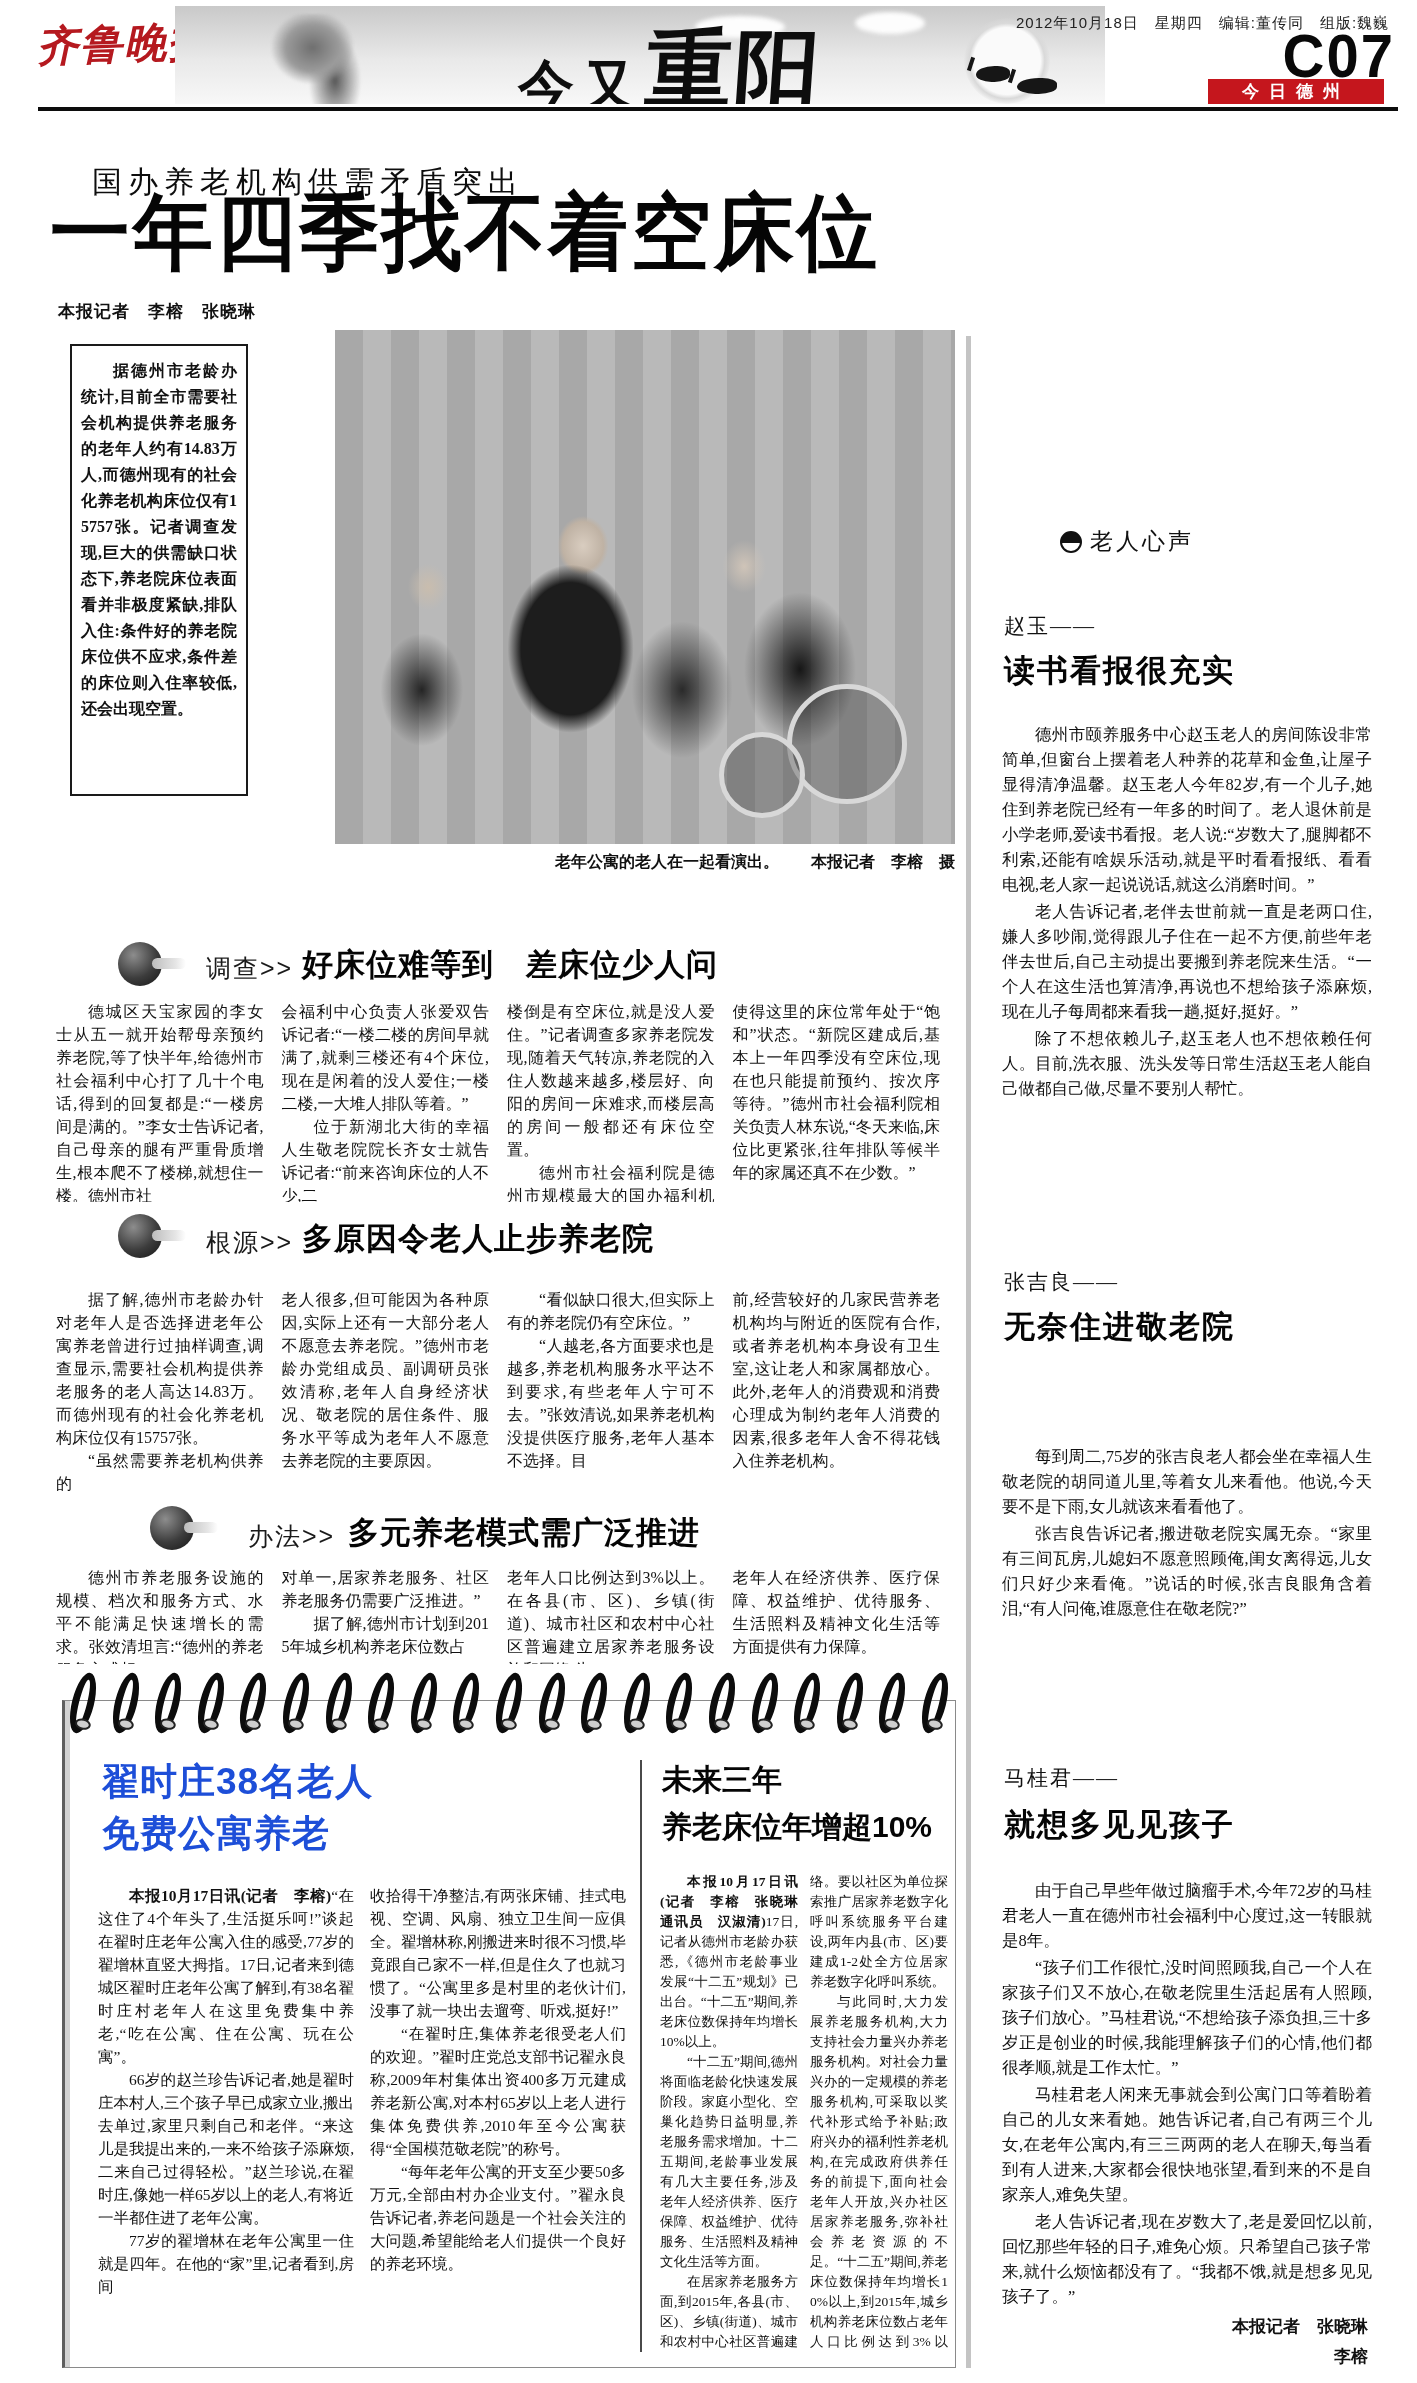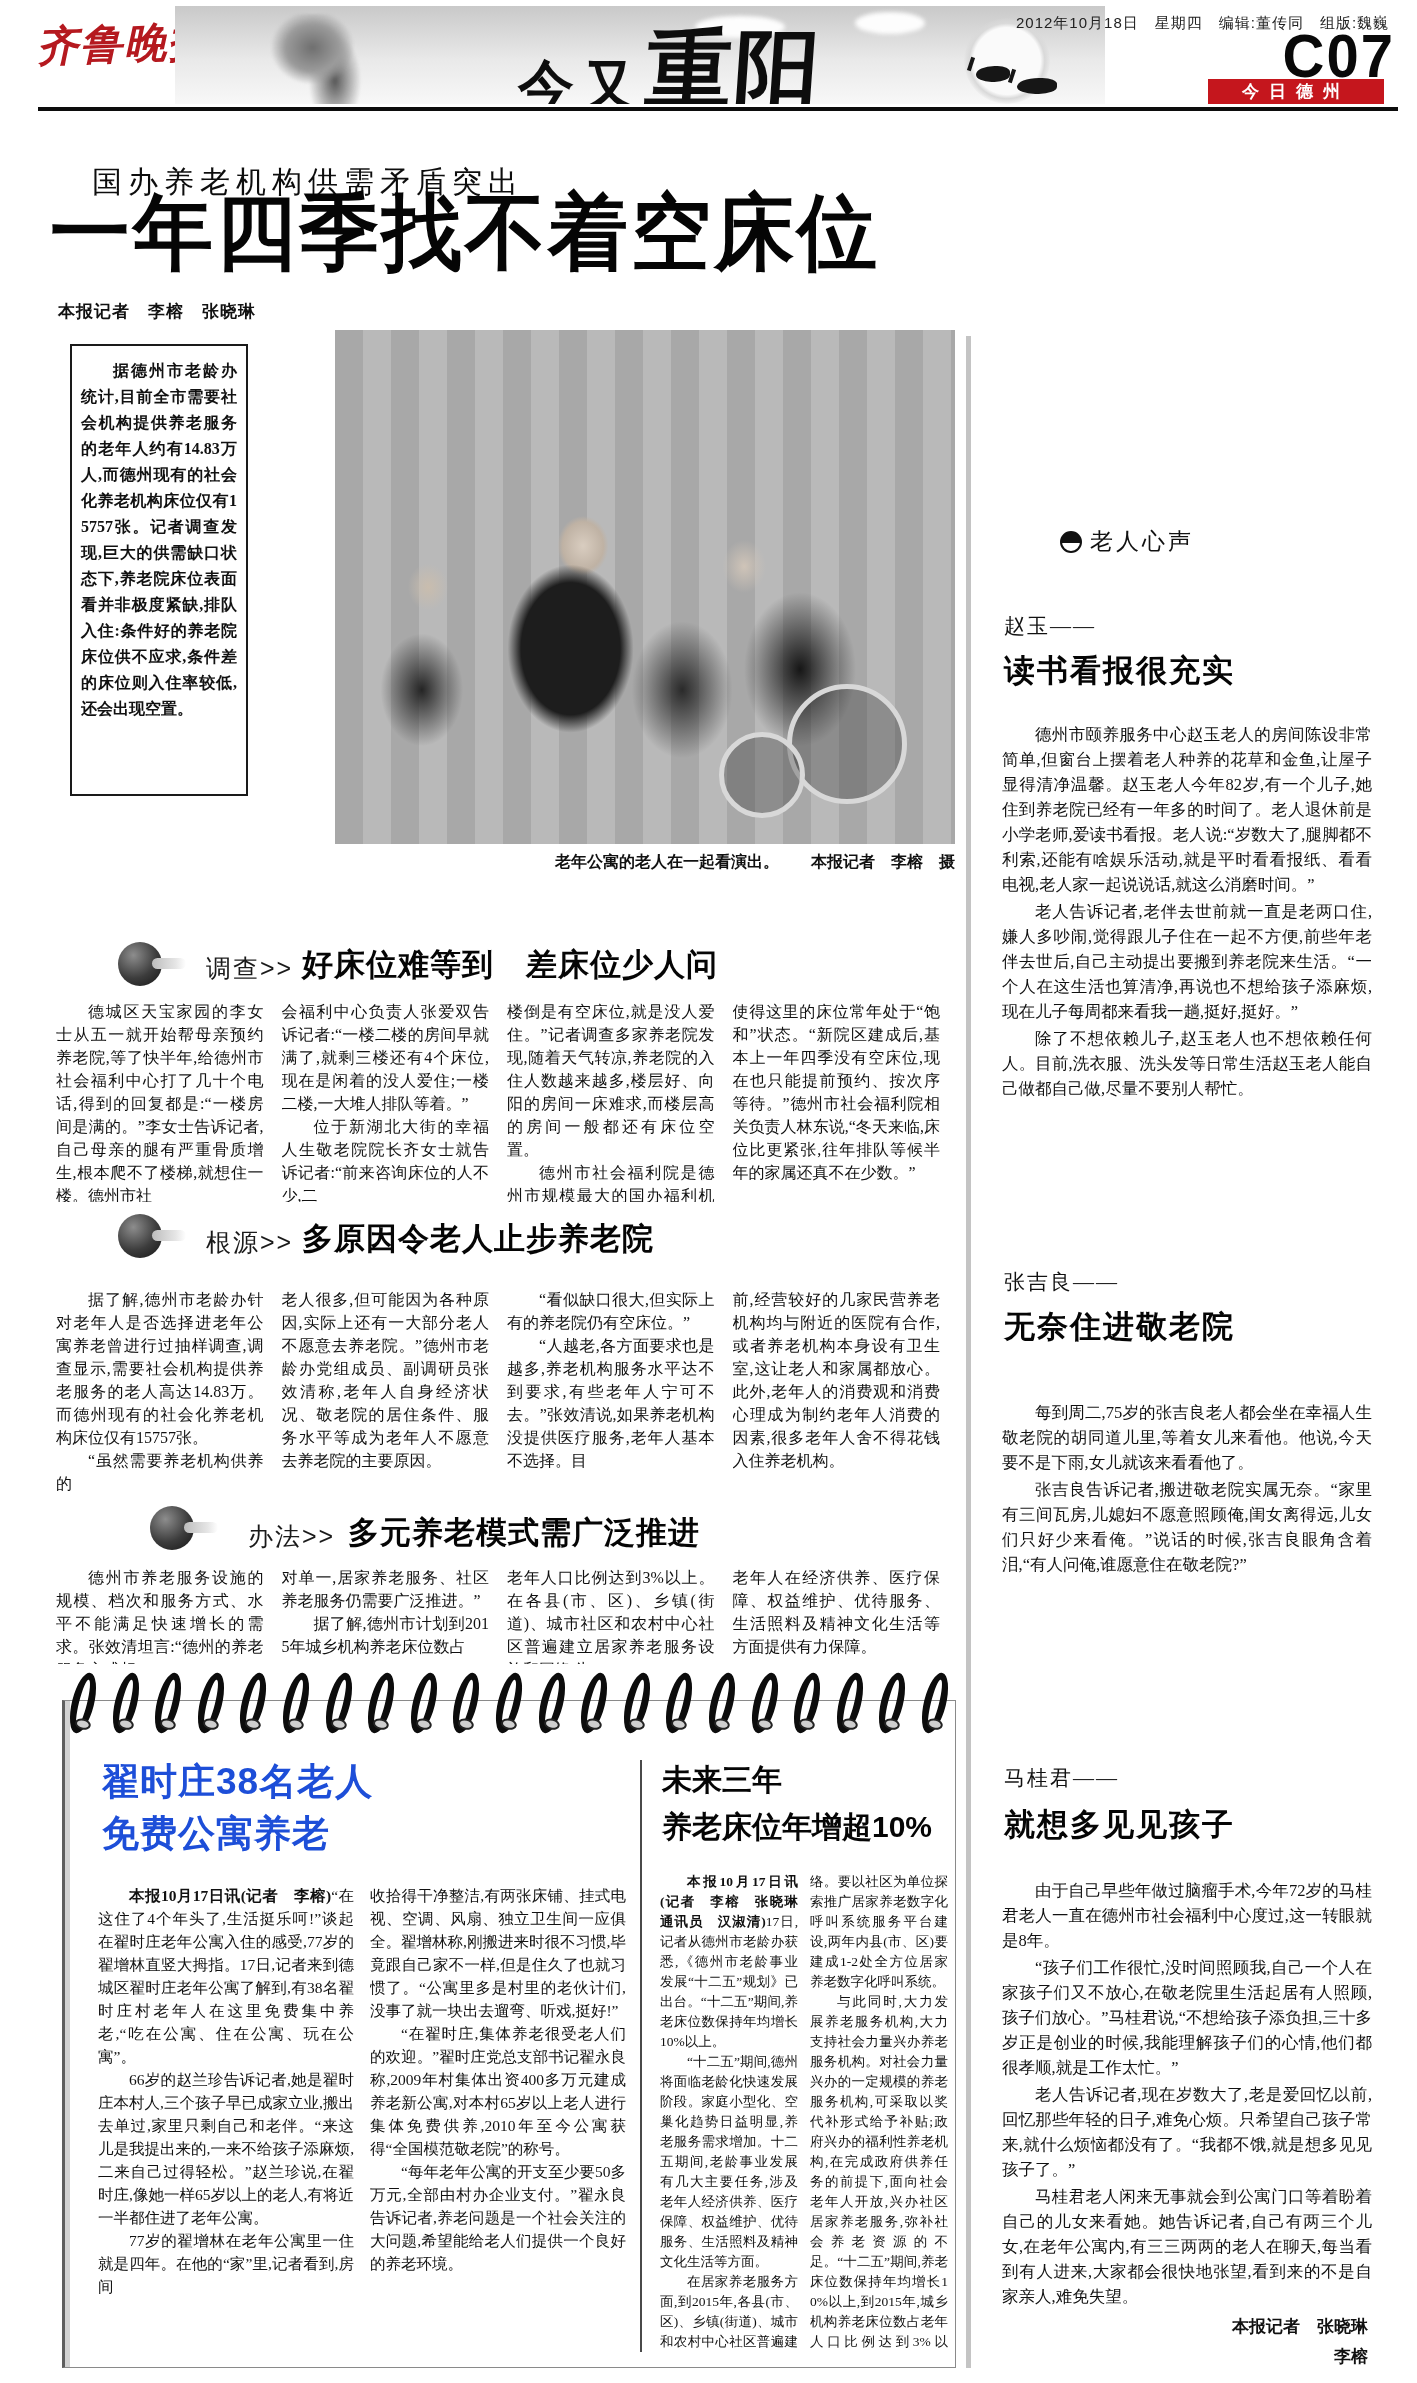--- a/index.html
+++ b/index.html
@@ -284,32 +284,32 @@
     <div class="vname" style="top:272px;">赵玉——</div>
     <div class="vtitle" style="top:310px;">读书看报很充实</div>
     <div class="vbody" style="top:382px;height:538px;">
       <p class="ind">德州市颐养服务中心赵玉老人的房间陈设非常简单,但窗台上摆着老人种养的花草和金鱼,让屋子显得清净温馨。赵玉老人今年82岁,有一个儿子,她住到养老院已经有一年多的时间了。老人退休前是小学老师,爱读书看报。老人说:“岁数大了,腿脚都不利索,还能有啥娱乐活动,就是平时看看报纸、看看电视,老人家一起说说话,就这么消磨时间。”</p>
       <p class="ind">老人告诉记者,老伴去世前就一直是老两口住,嫌人多吵闹,觉得跟儿子住在一起不方便,前些年老伴去世后,自己主动提出要搬到养老院来生活。“一个人在这生活也算清净,再说也不想给孩子添麻烦,现在儿子每周都来看我一趟,挺好,挺好。”</p>
       <p class="ind">除了不想依赖儿子,赵玉老人也不想依赖任何人。目前,洗衣服、洗头发等日常生活赵玉老人能自己做都自己做,尽量不要别人帮忙。</p>
     </div>
 
     <div class="vname" style="top:928px;">张吉良——</div>
     <div class="vtitle" style="top:966px;">无奈住进敬老院</div>
-    <div class="vbody" style="top:1060px;height:358px;">
+    <div class="vbody" style="top:1104px;height:358px;">
       <p class="ind">每到周二,75岁的张吉良老人都会坐在幸福人生敬老院的胡同道儿里,等着女儿来看他。他说,今天要不是下雨,女儿就该来看看他了。</p>
       <p class="ind">张吉良告诉记者,搬进敬老院实属无奈。“家里有三间瓦房,儿媳妇不愿意照顾俺,闺女离得远,儿女们只好少来看俺。”说话的时候,张吉良眼角含着泪,“有人问俺,谁愿意住在敬老院?”</p>
     </div>
 
     <div class="vname" style="top:1424px;">马桂君——</div>
     <div class="vtitle" style="top:1464px;">就想多见见孩子</div>
     <div class="vbody" style="top:1538px;height:428px;">
       <p class="ind">由于自己早些年做过脑瘤手术,今年72岁的马桂君老人一直在德州市社会福利中心度过,这一转眼就是8年。</p>
       <p class="ind">“孩子们工作很忙,没时间照顾我,自己一个人在家孩子们又不放心,在敬老院里生活起居有人照顾,孩子们放心。”马桂君说,“不想给孩子添负担,三十多岁正是创业的时候,我能理解孩子们的心情,他们都很孝顺,就是工作太忙。”</p>
+      <p class="ind">马桂君老人闲来无事就会到公寓门口等着盼着自己的儿女来看她。她告诉记者,自己有两三个儿女,在老年公寓内,有三三两两的老人在聊天,每当看到有人进来,大家都会很快地张望,看到来的不是自家亲人,难免失望。</p>
       <p class="ind">老人告诉记者,现在岁数大了,老是爱回忆以前,回忆那些年轻的日子,难免心烦。只希望自己孩子常来,就什么烦恼都没有了。“我都不饿,就是想多见见孩子了。”</p>
-      <p class="ind">马桂君老人闲来无事就会到公寓门口等着盼着自己的儿女来看她。她告诉记者,自己有两三个儿女,在老年公寓内,有三三两两的老人在聊天,每当看到有人进来,大家都会很快地张望,看到来的不是自家亲人,难免失望。</p>
     </div>
 
     <div class="side-byline">
       <div>本报记者　张晓琳</div>
       <div>李榕</div>
     </div>
   </div>
 
 </div>
 

